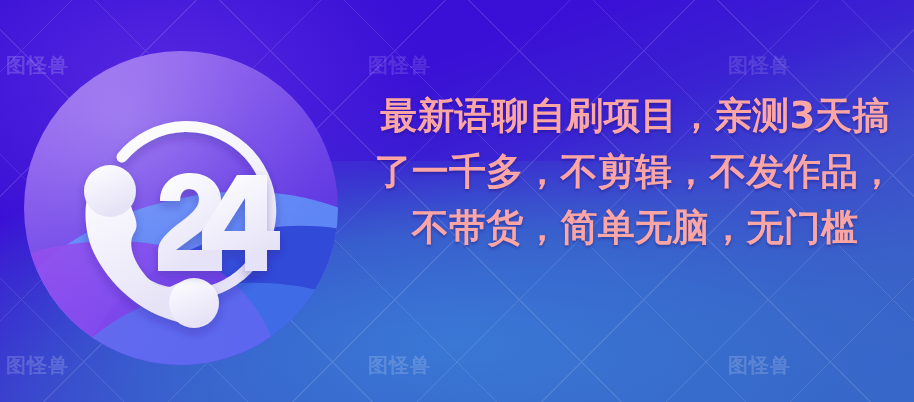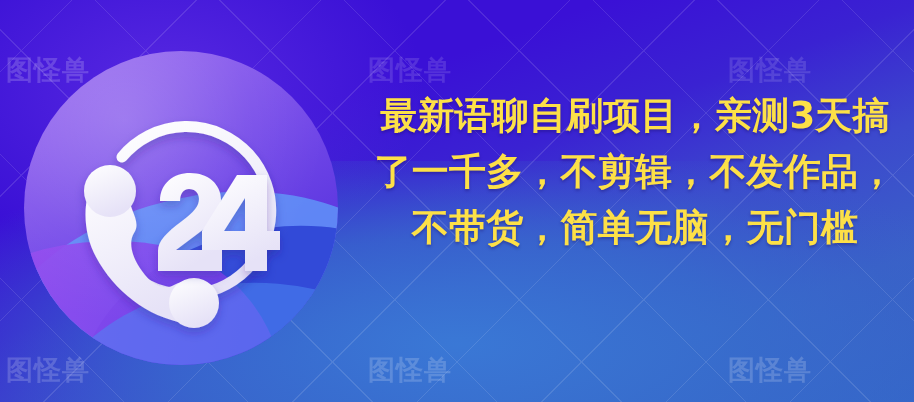--- a/index.html
+++ b/index.html
@@ -146,38 +146,38 @@
     inset: 0;
   }
   .badge-art svg { display: block; width: 100%; height: 100%; }
 
   
   .headline {
     position: absolute;
     left: 365px;
     top: 88px;
     width: 540px;
-    color: #fde047;
+    color: #fca5a5;
     font-family: "DejaVu Sans", "Liberation Sans", sans-serif;
     font-weight: 700;
     font-size: 37px;
     line-height: 56px;
     letter-spacing: 0.2px;
     text-align: center;
     text-shadow: 0 2px 3px rgba(24,10,90,0.34);
     white-space: normal;
     word-break: break-all;
   }
 
   
   .wm {
     position: absolute;
     color: rgba(255,255,255,0.18);
     font-family: "DejaVu Sans", "Liberation Sans", sans-serif;
-    font-size: 27px;
+    font-size: 20px;
     font-weight: 700;
     letter-spacing: 1px;
     white-space: nowrap;
     user-select: none;
     pointer-events: none;
   }
   .wm-r1 { top: 52px; }
   .wm-r2 { top: 352px; }
   .wm-c1 { left: 6px; }
   .wm-c2 { left: 368px; }

